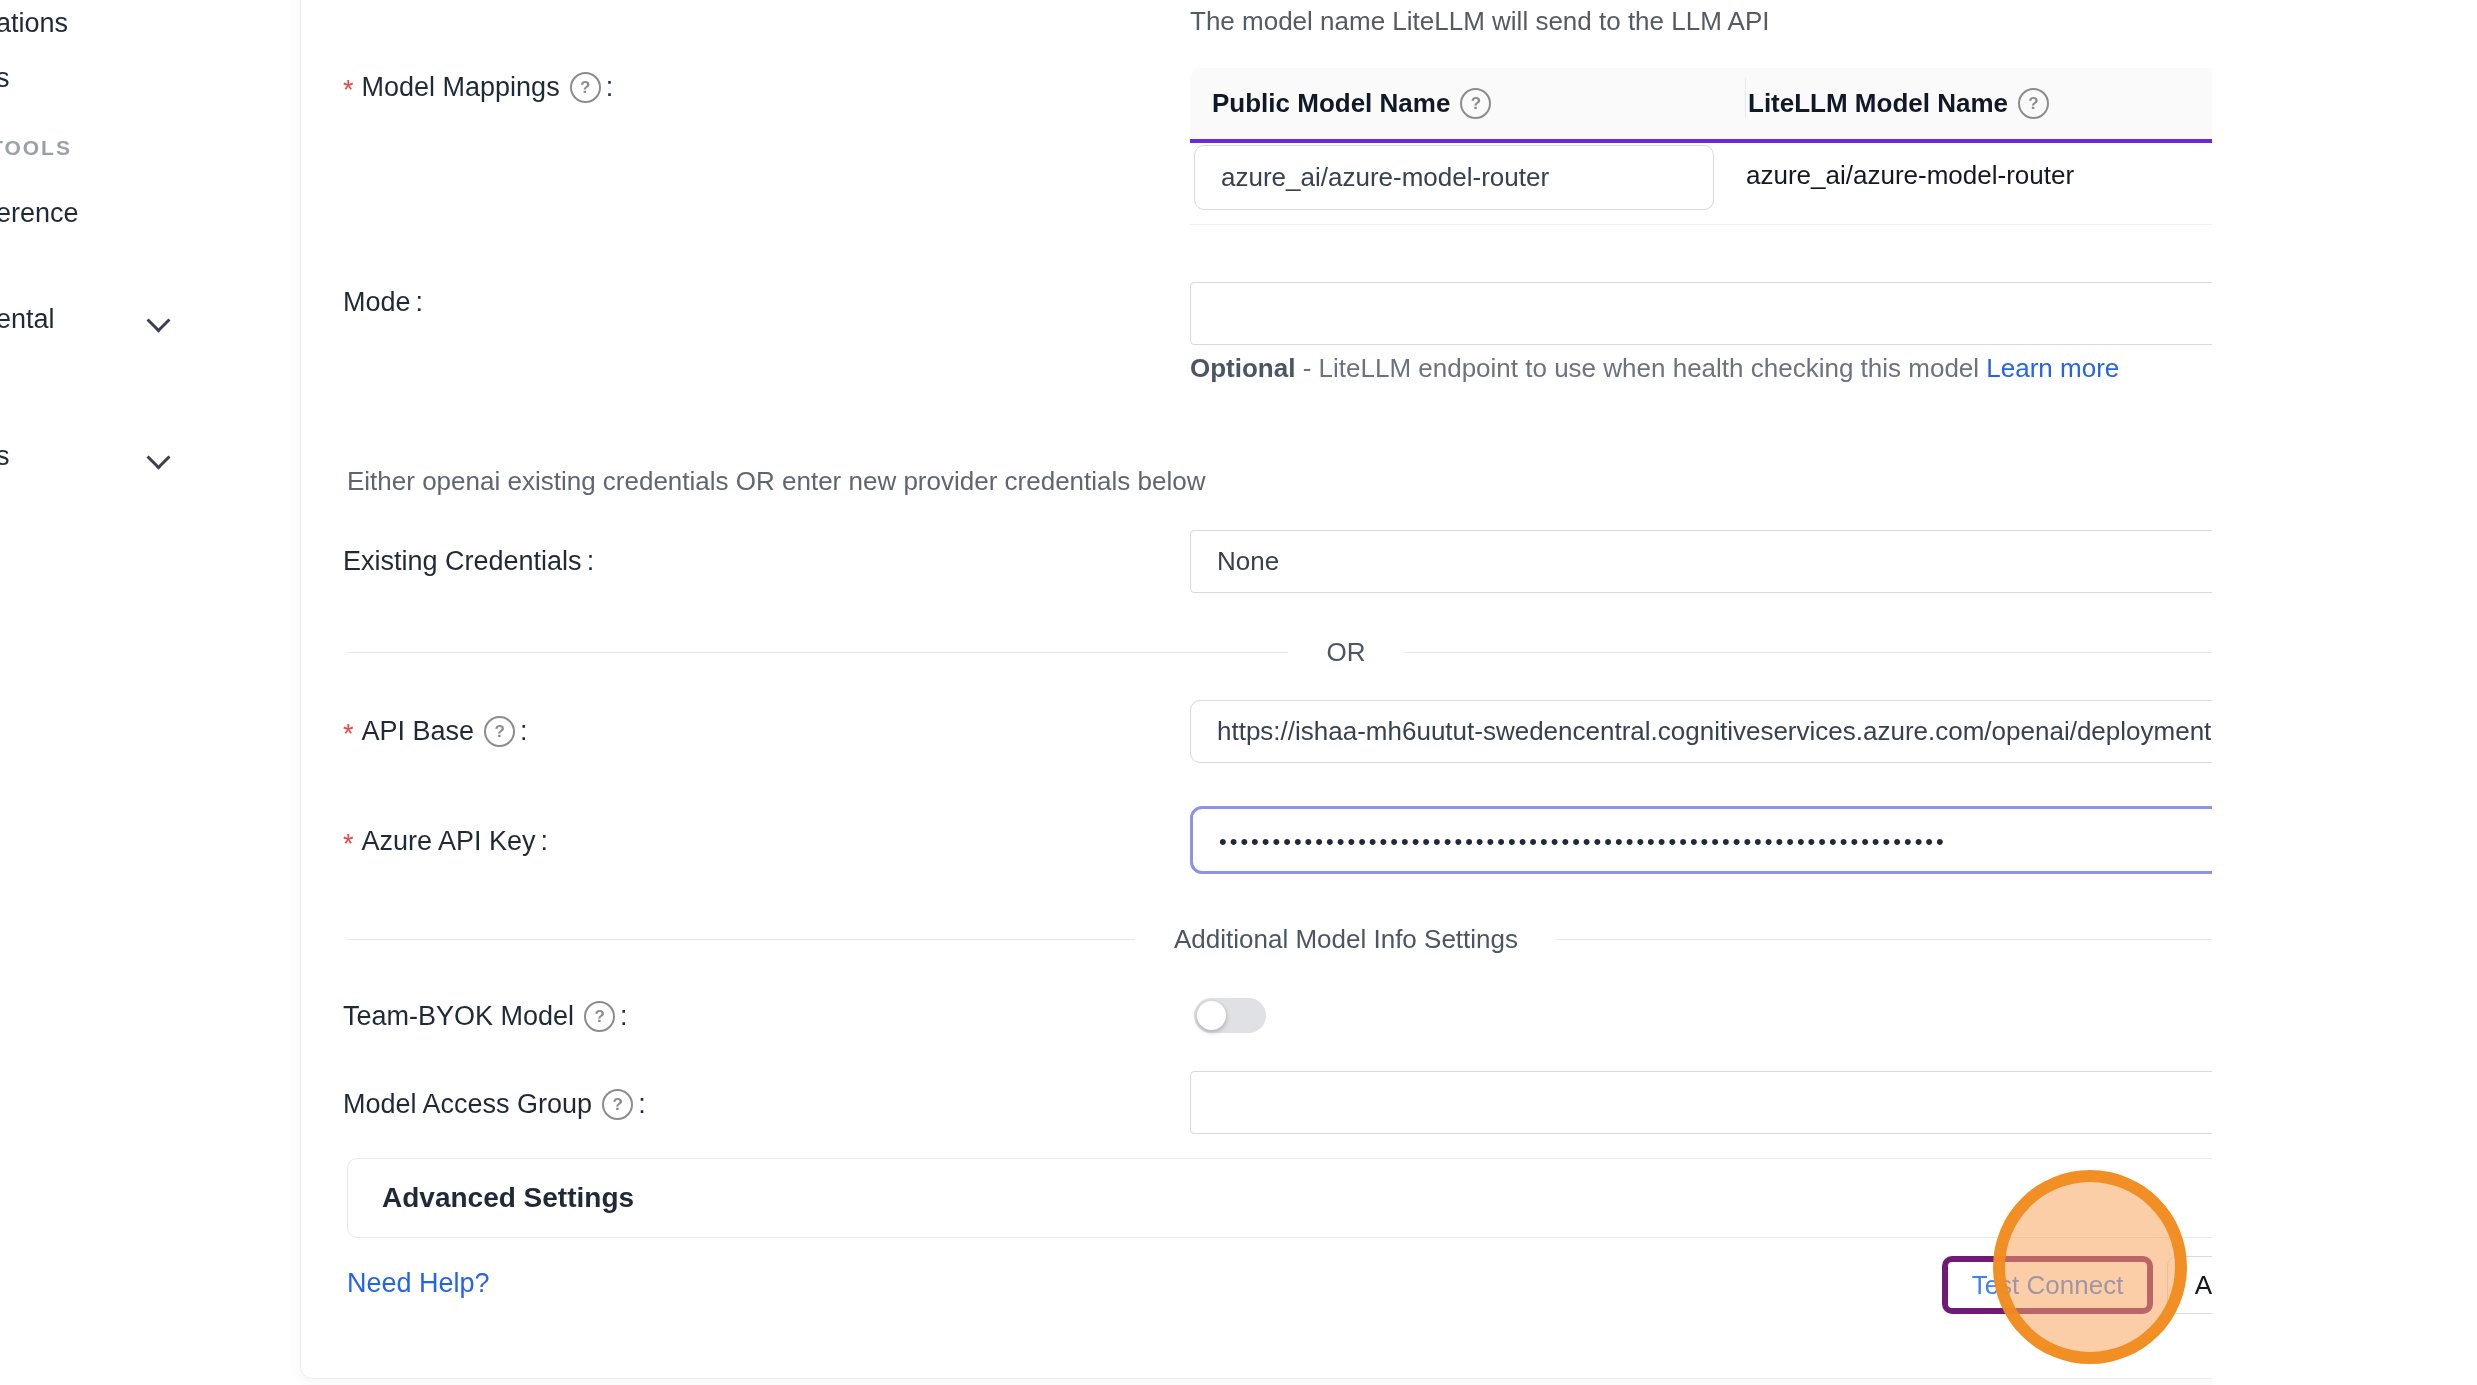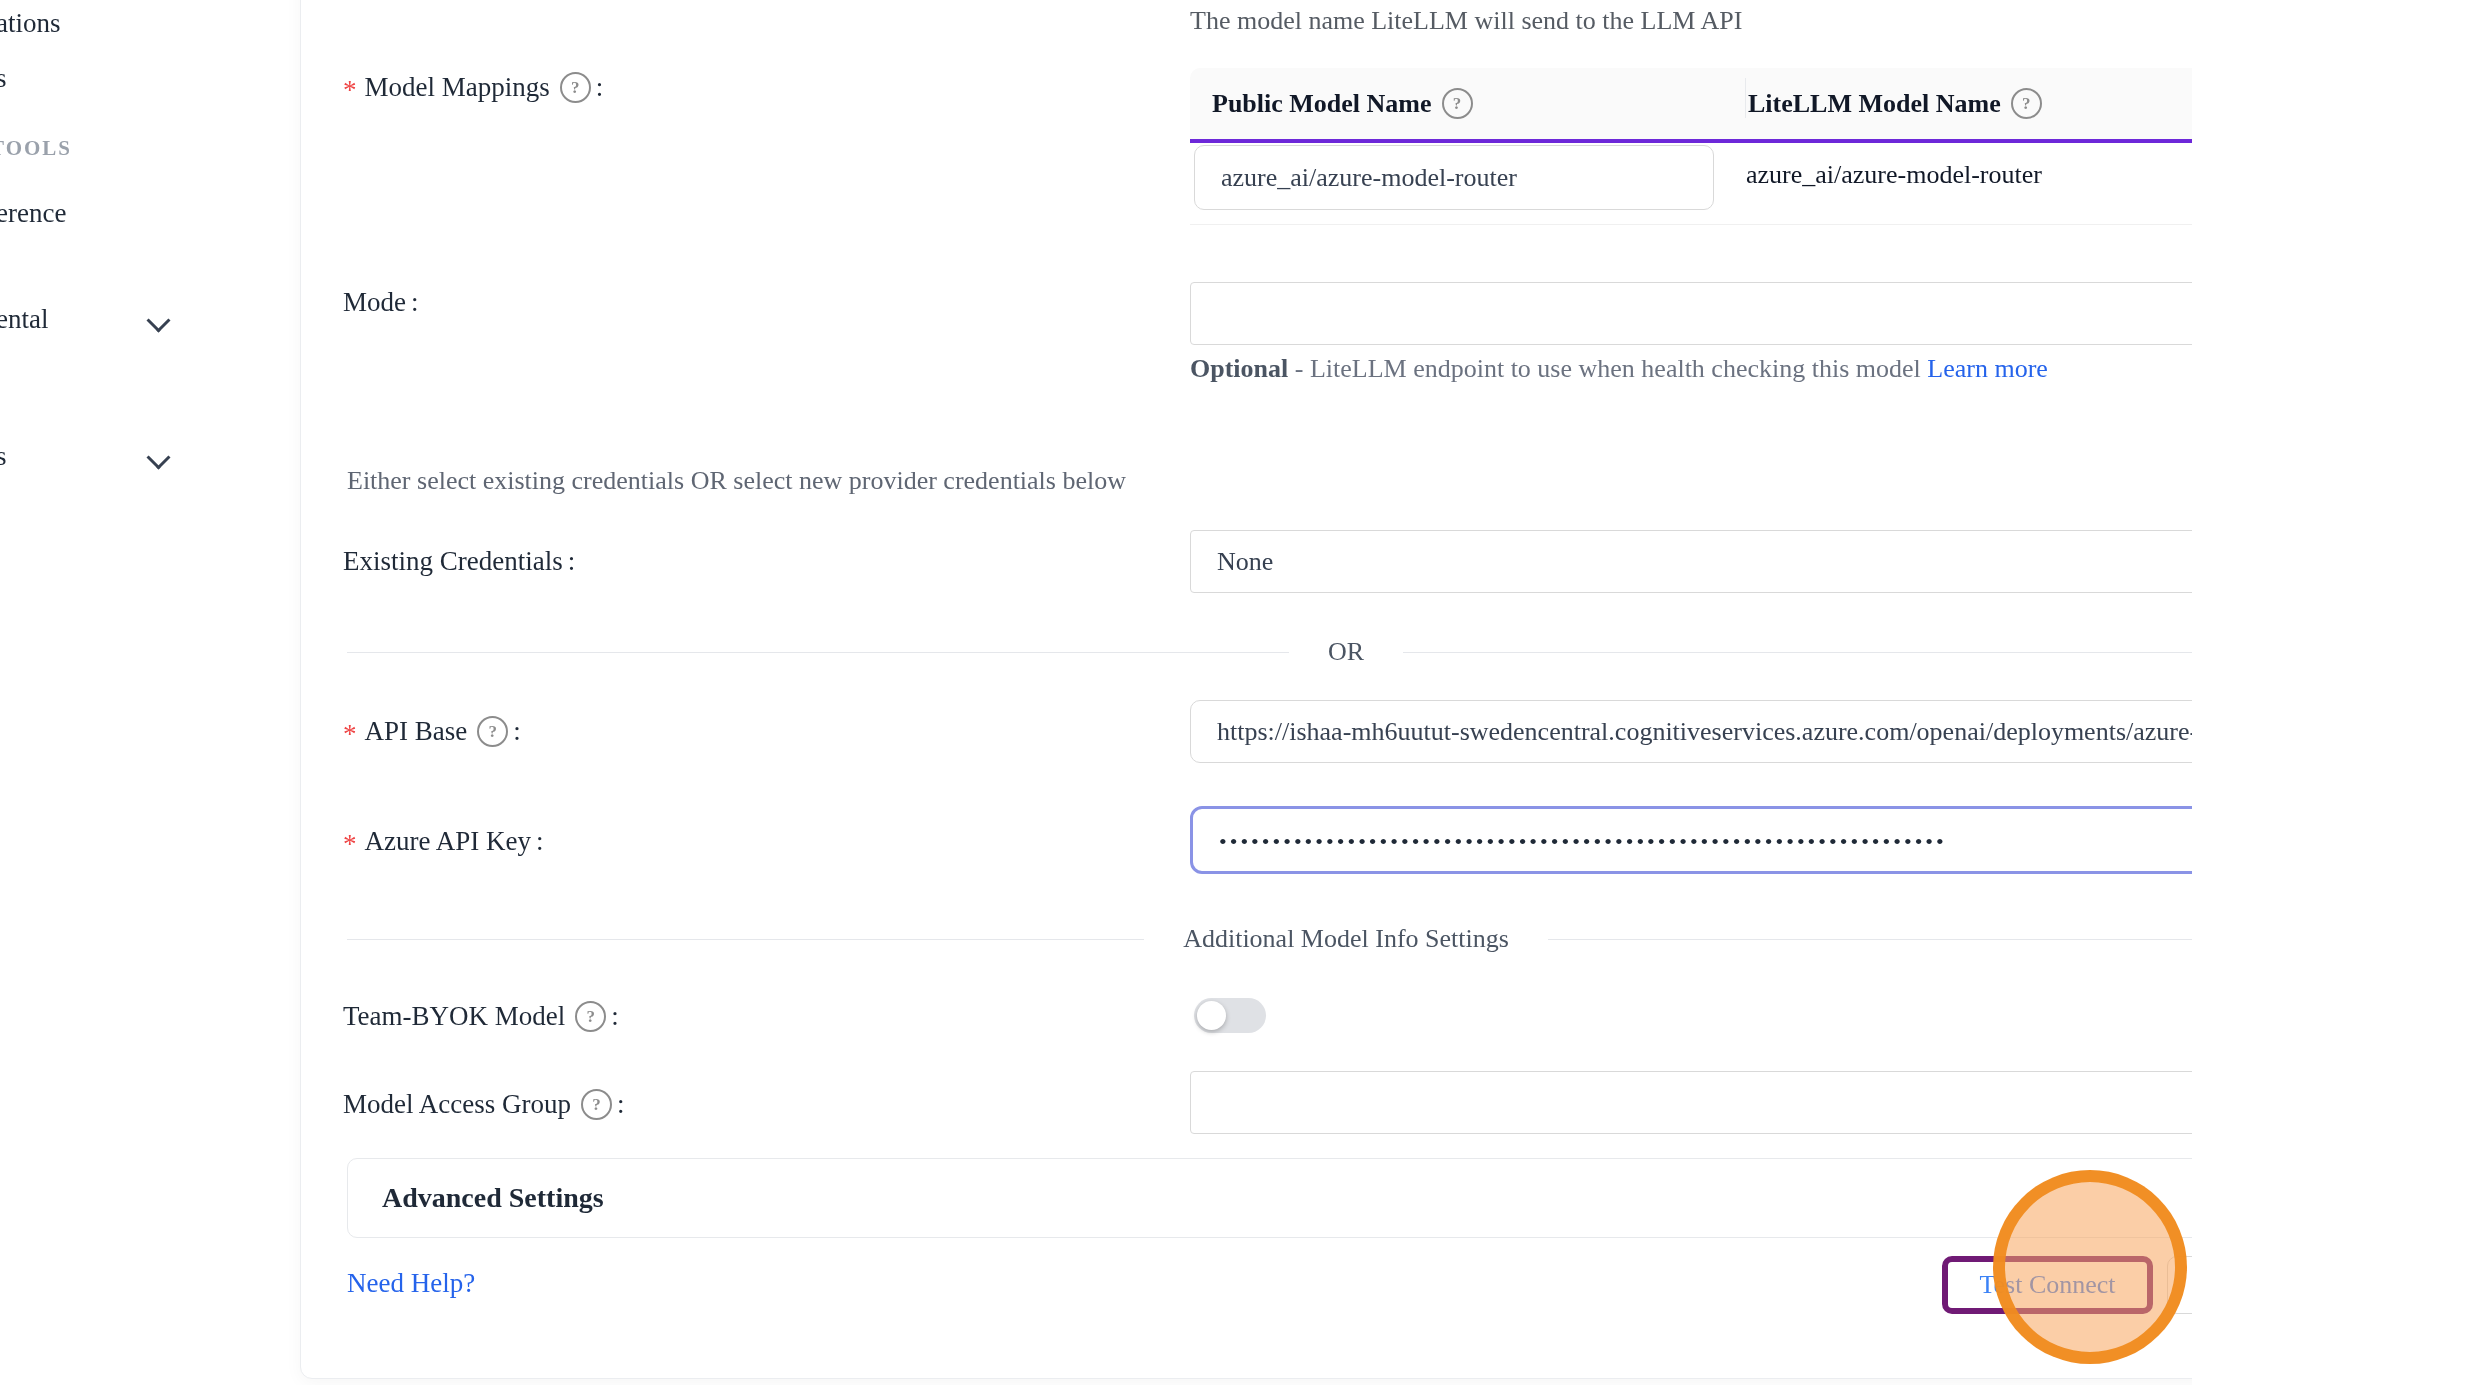--- a/index.html
+++ b/index.html
@@ -1,17 +1,17 @@
 <!DOCTYPE html>
 <html><head>
 <meta charset="utf-8">
 <style>
   html,body{margin:0;padding:0;background:#ffffff;}
   #stage{position:relative;width:2192px;height:1385px;overflow:hidden;
-         font-family:Liberation Serif, serif;color:#1f2937;}
+         font-family:Liberation Sans, sans-serif;color:#1f2937;padding-left:20px;}
   .abs{position:absolute;}
 
   
   .side-item{position:absolute;left:-4px;font-size:27px;color:#1f2937;white-space:nowrap;}
   .side-section{position:absolute;left:-10px;font-size:21px;font-weight:700;color:#9aa1ab;letter-spacing:2px;white-space:nowrap;}
   .side-chev{position:absolute;width:14px;height:14px;border-right:3px solid #374151;border-bottom:3px solid #374151;transform:rotate(45deg);}
 
   
   .card{position:absolute;left:300px;top:-30px;width:2090px;height:1407px;background:#fff;
         border:1px solid #ebedf0;border-radius:12px;box-shadow:0 4px 18px rgba(0,0,0,0.04);}
@@ -147,21 +147,21 @@
     <span>Mode</span>
     <span class="colon">:</span>
   </div>
   <div class="select" style="left:1190px;top:282px;width:1155px;height:63px">
     <span class="sel-chev"></span>
   </div>
   <div class="helper" style="top:348px">
     <b>Optional</b><span> - LiteLLM endpoint to use when health checking this model </span><span class="link">Learn more</span>
   </div>
 
-  <div class="note" style="top:466px">Either select existing credentials OR select new provider credentials below</div>
+  <div class="note" style="top:466px">Either openai existing credentials OR enter new provider credentials below</div>
 
   <div class="label-cell" style="top:546px">
     <span>Existing Credentials</span>
     <span class="colon">:</span>
   </div>
   <div class="select" style="left:1190px;top:530px;width:1155px;height:63px">
     <span>None</span>
     <span class="sel-chev"></span>
   </div>
 

